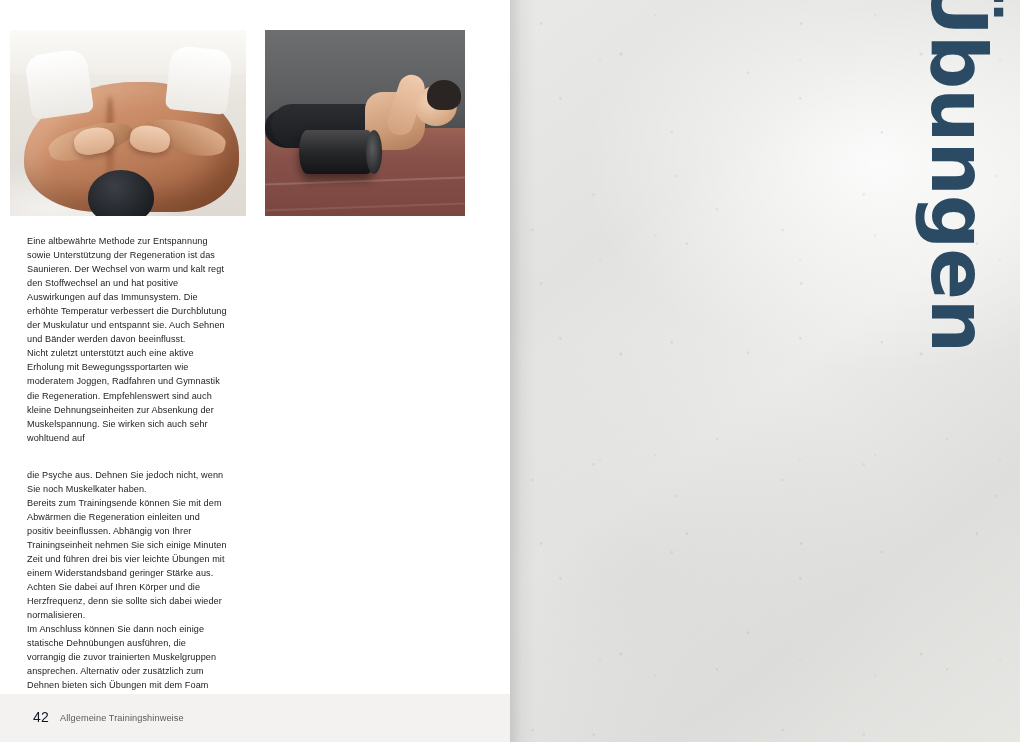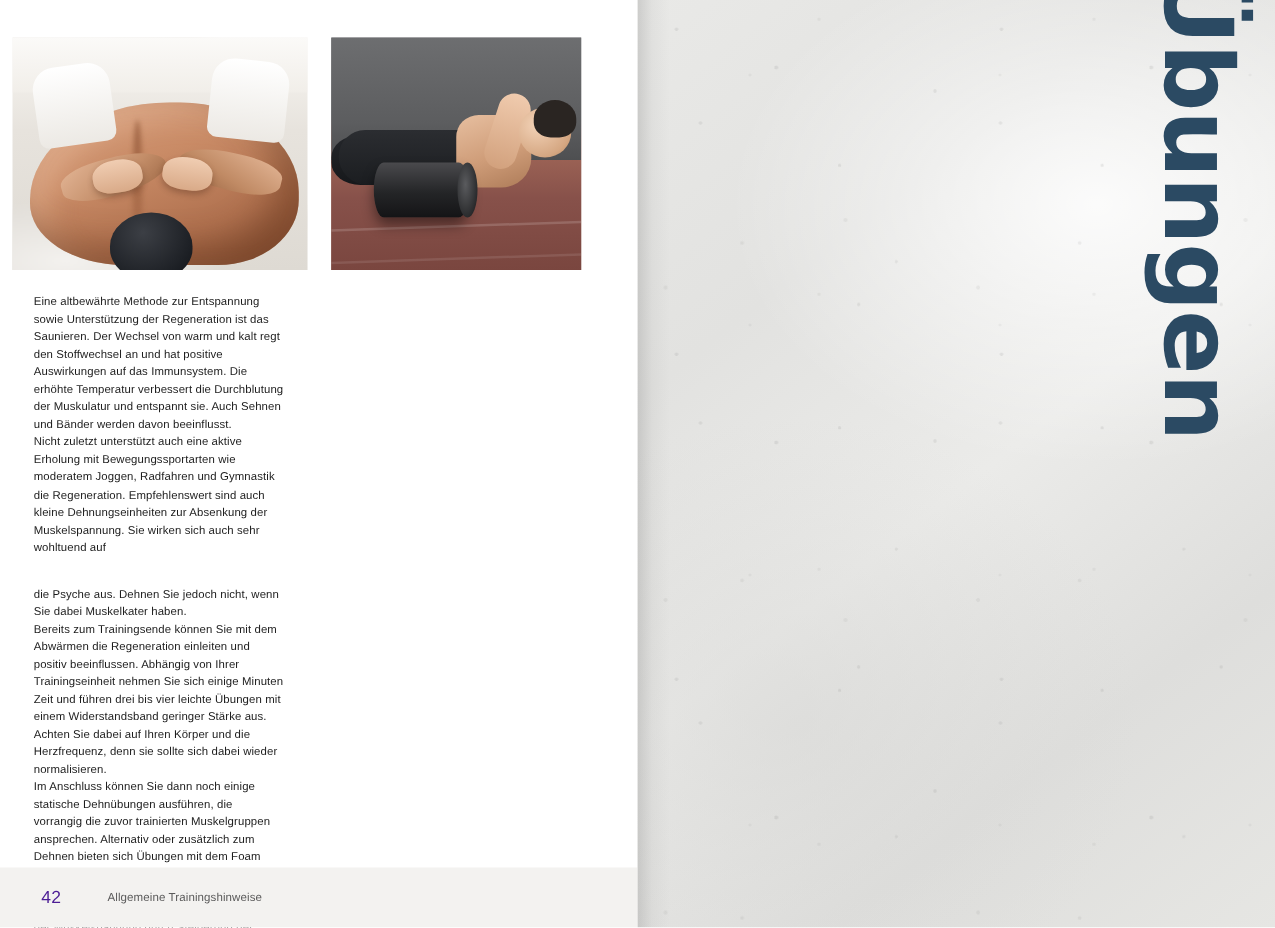--- a/index.html
+++ b/index.html
@@ -230,26 +230,26 @@
   .footer-band {
     position: absolute;
     left: 0; bottom: 0;
     width: 510px; height: 48px;
     background: #f3f2f0;
   }
   .folio {
     position: absolute;
     left: 33px; bottom: 17px;
     font-size: 14px;
-    color: #4c1d95;
+    color: #0f172a;
     letter-spacing: .02em;
   }
   .running-head {
     position: absolute;
-    left: 86px; bottom: 19px;
+    left: 60px; bottom: 19px;
     font-size: 9.2px;
     color: #5b5b5b;
     letter-spacing: .01em;
   }
 
   
   .page-right {
     position: relative;
     width: 510px;
     height: 742px;
@@ -338,21 +338,21 @@
       </div>
 
     </div>
 
     <div class="columns">
       <div class="col">
         <p>Eine altbewährte Methode zur Entspannung sowie Unterstützung der Regeneration ist das Saunieren. Der Wechsel von warm und kalt regt den Stoffwechsel an und hat positive Auswirkungen auf das Immunsystem. Die erhöhte Temperatur verbessert die Durchblutung der Muskulatur und entspannt sie. Auch Sehnen und Bänder werden davon beeinflusst.</p>
           <p>Nicht zuletzt unterstützt auch eine aktive Erholung mit Bewegungssportarten wie moderatem Joggen, Radfahren und Gymnastik die Regeneration. Empfehlenswert sind auch kleine Dehnungseinheiten zur Absenkung der Muskelspannung. Sie wirken sich auch sehr wohltuend auf</p>
       </div>
       <div class="col">
-        <p>die Psyche aus. Dehnen Sie jedoch nicht, wenn Sie dabei Muskelkater haben.</p>
+        <p>die Psyche aus. Dehnen Sie jedoch nicht, wenn Sie noch Muskelkater haben.</p>
           <p>Bereits zum Trainingsende können Sie mit dem Abwärmen die Regeneration einleiten und positiv beeinflussen. Abhängig von Ihrer Trainingseinheit nehmen Sie sich einige Minuten Zeit und führen drei bis vier leichte Übungen mit einem Widerstandsband geringer Stärke aus. Achten Sie dabei auf Ihren Körper und die Herzfrequenz, denn sie sollte sich dabei wieder normalisieren.</p>
           <p>Im Anschluss können Sie dann noch einige statische Dehnübungen ausführen, die vorrangig die zuvor trainierten Muskelgruppen ansprechen. Alternativ oder zusätzlich zum Dehnen bieten sich Übungen mit dem Foam Roller beziehungsweise der Pilates- oder Faszienrolle an. Die Eigenmassage der Muskeln und Faszien führt auch zu einer Reduzierung der Muskelspannung durch Steigerung der Blutzirkulation.</p>
       </div>
     </div>
 
     <div class="footer-band"></div>
     <div class="folio">42</div>
     <div class="running-head">Allgemeine Trainingshinweise</div>
 
   </div>

